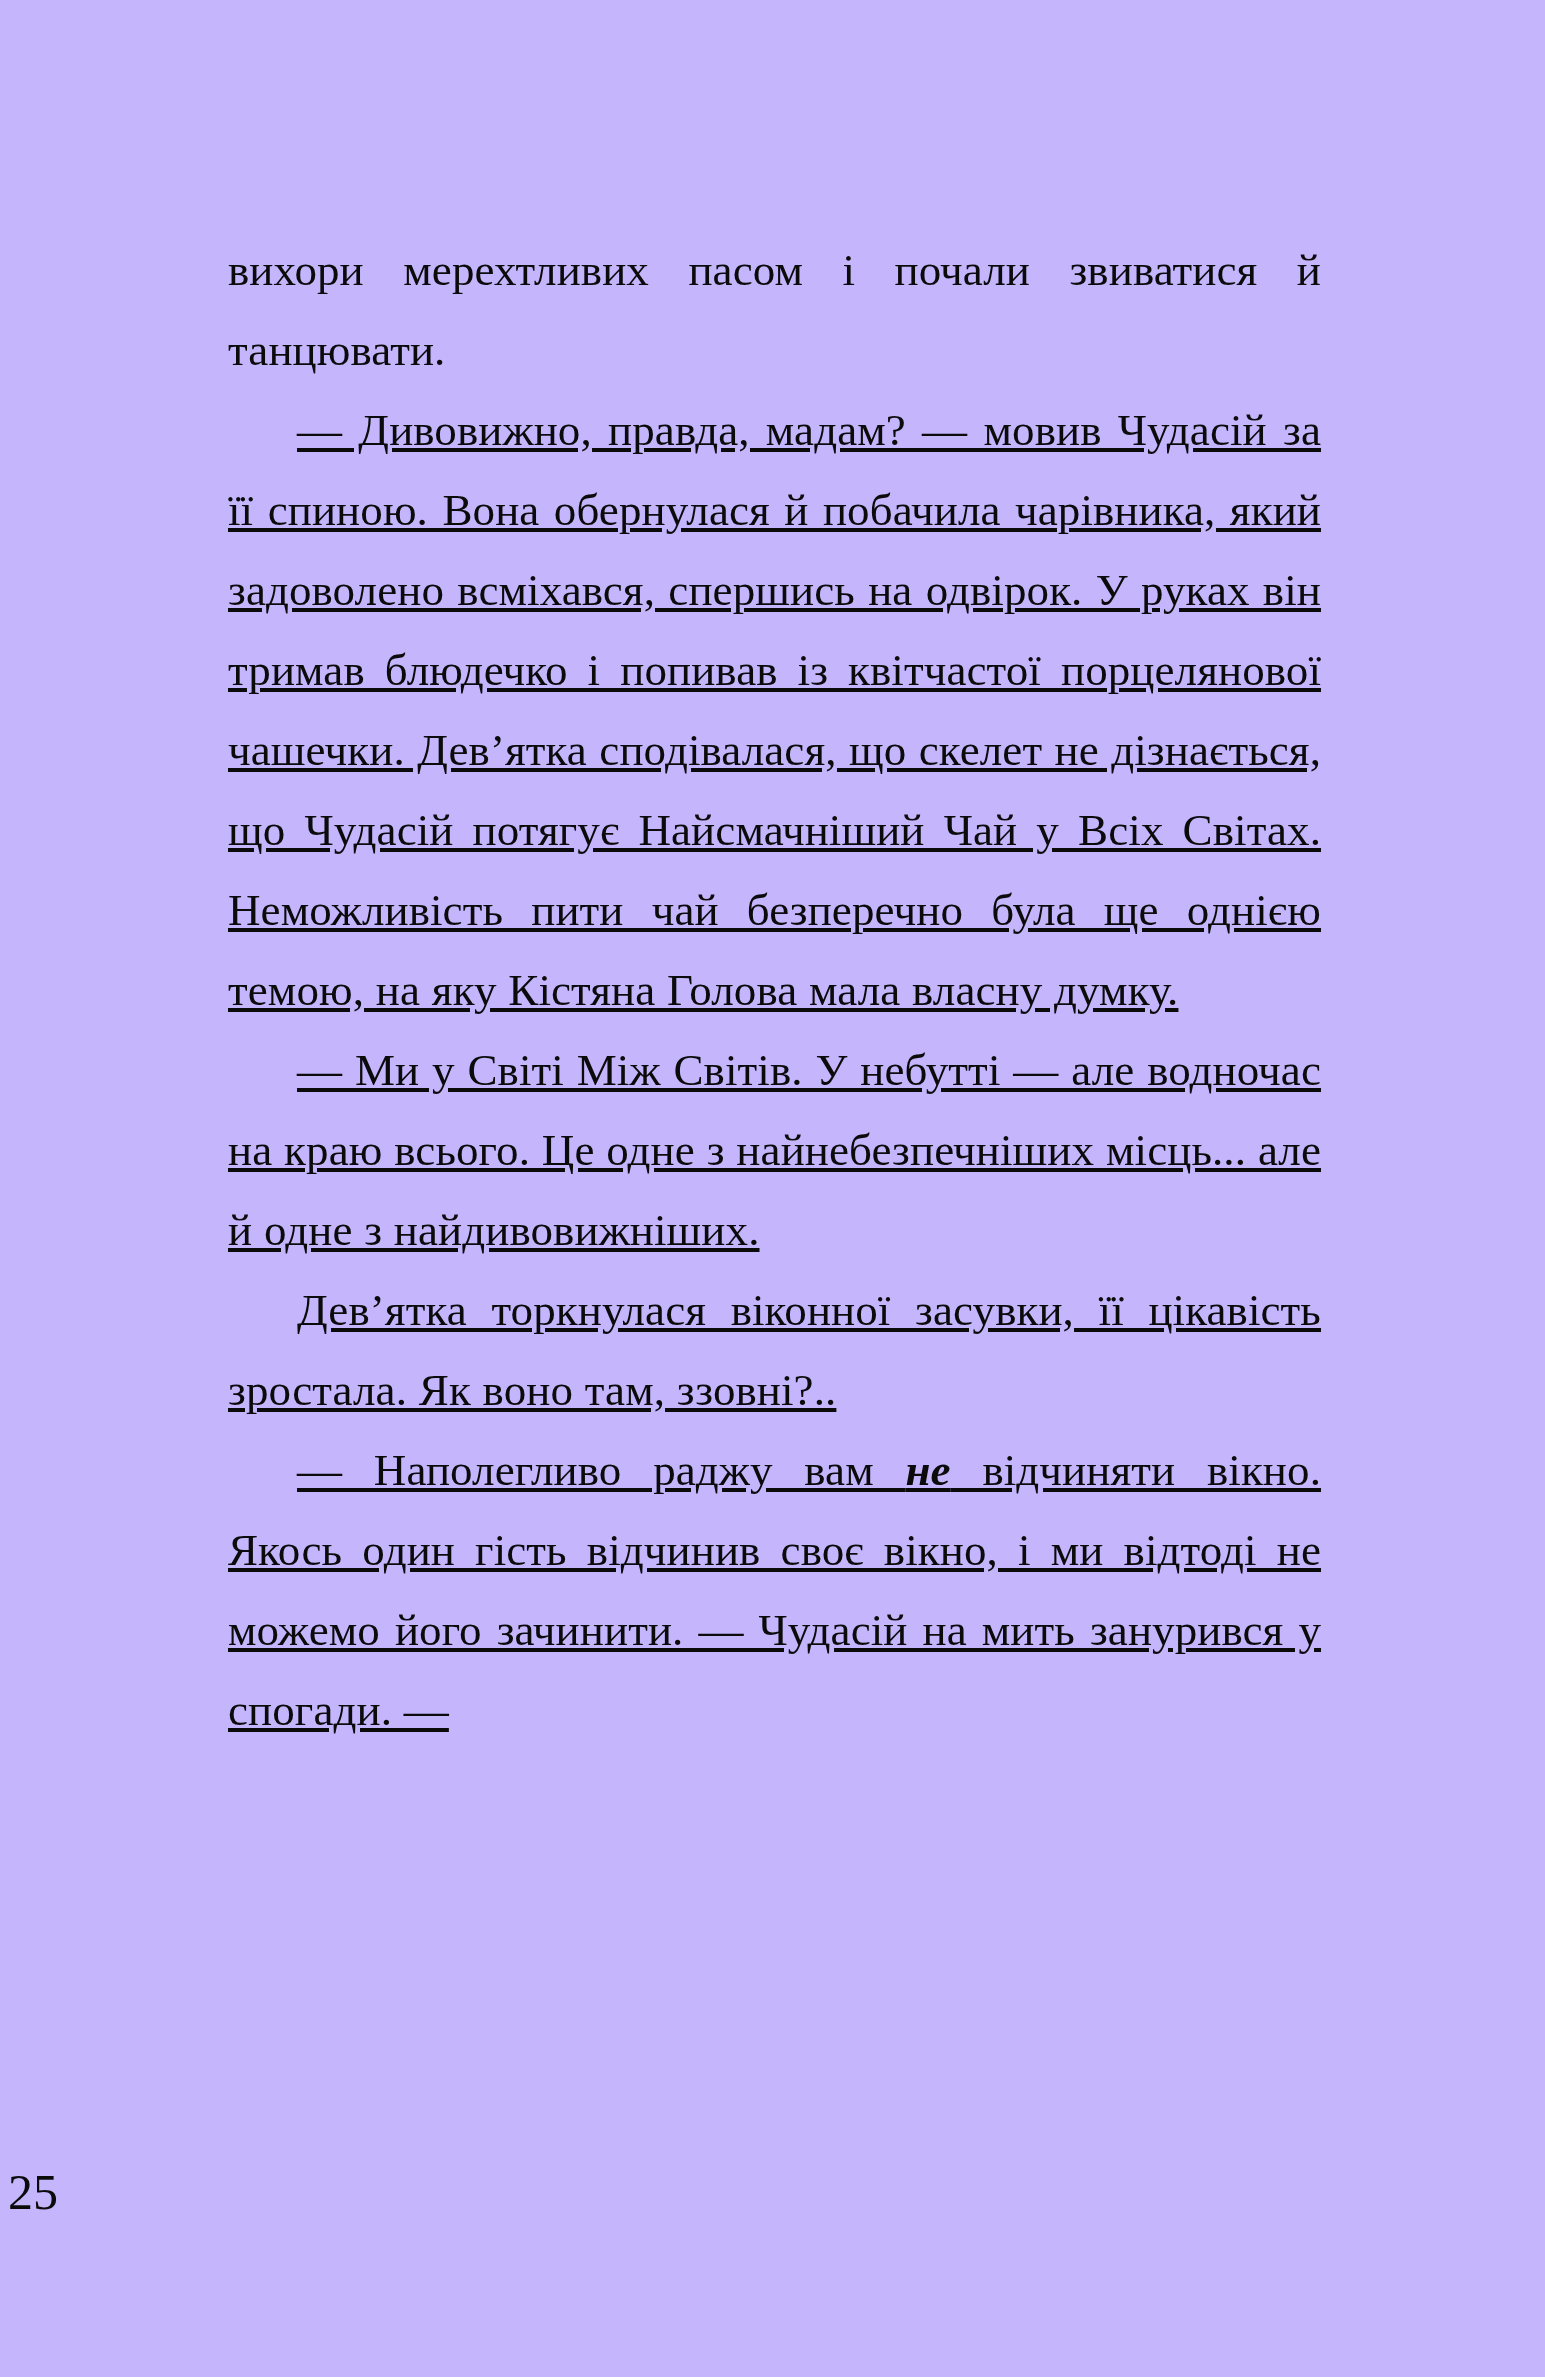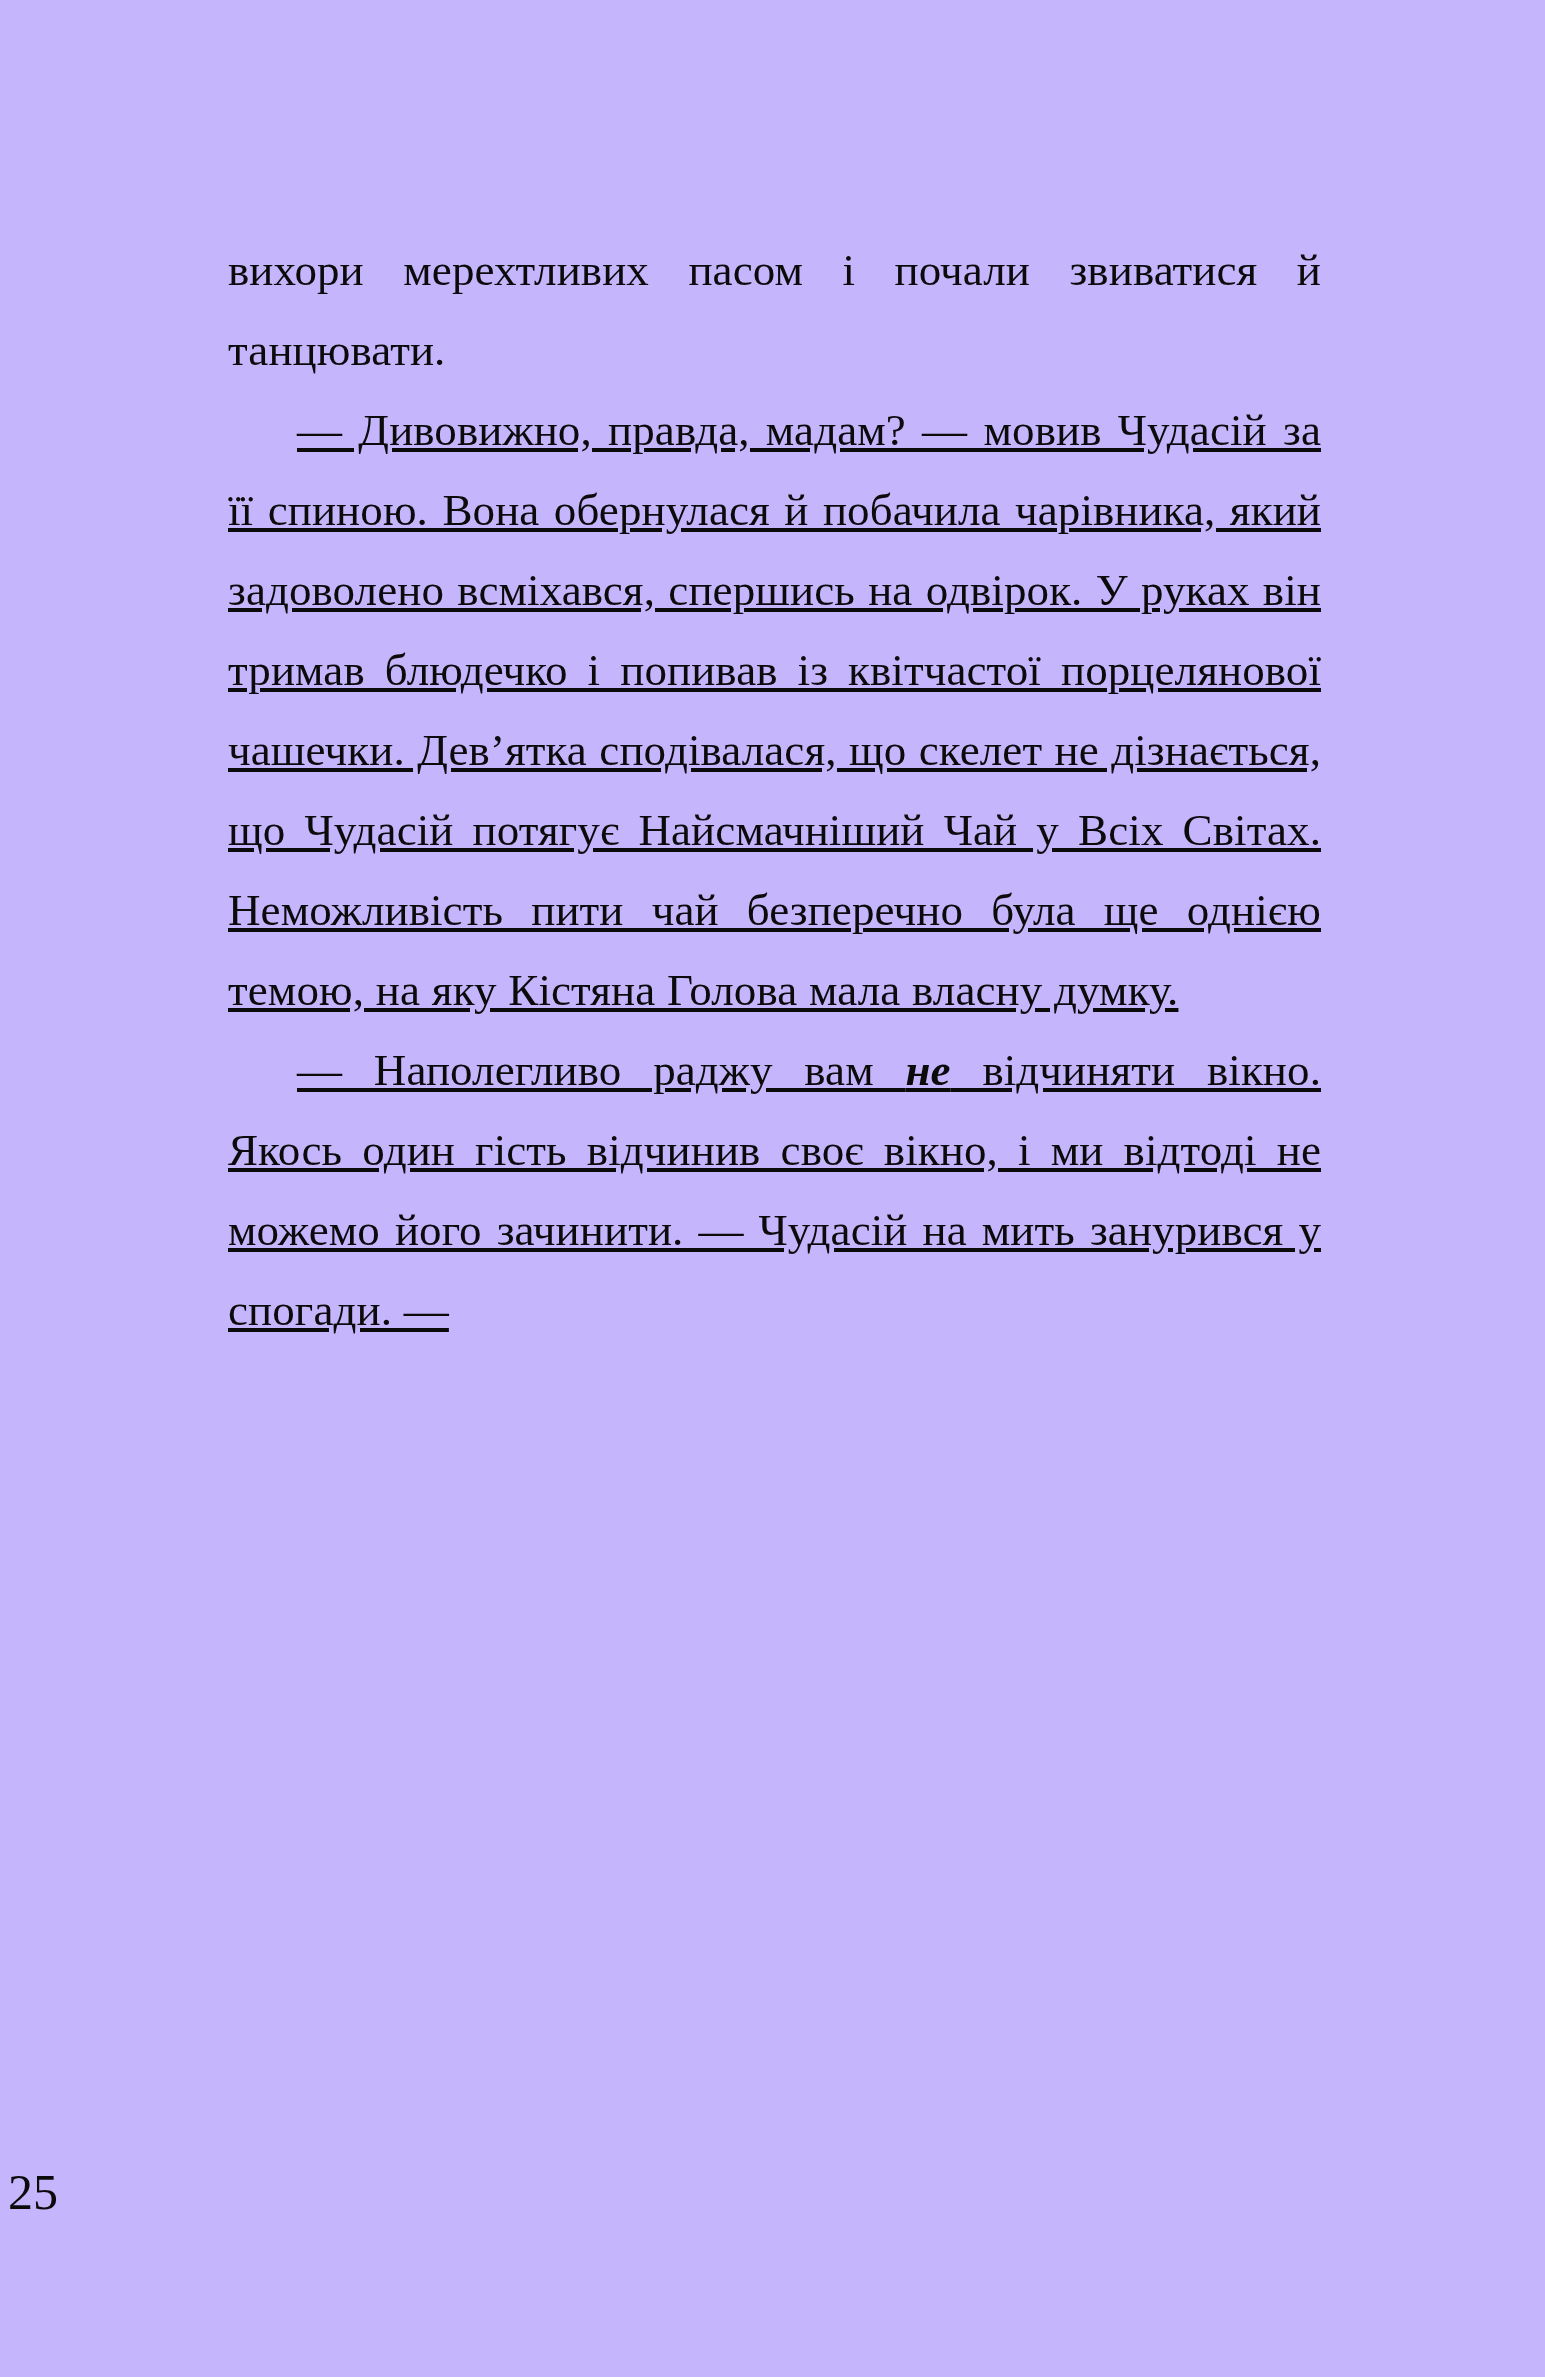--- a/index.html
+++ b/index.html
@@ -69,19 +69,21 @@
   }
 </style>
 </head>
 <body>
 
 <div class="page">
 
   <div class="text-block">
     <p class="para noindent"><span>вихори мерехтливих пасом і почали звиватися й танцювати.</span></p>
     <p class="para indent"><span>— Дивовижно, правда, мадам? — мовив Чудасій за її спиною. Вона обернулася й побачила чарівника, який задоволено всміхався, спершись на одвірок. У руках він тримав блюдечко і попивав із квітчастої порцелянової чашечки. Дев’ятка сподівалася, що скелет не дізнається, що Чудасій потягує Найсмачніший Чай у Всіх Світах. Неможливість пити чай безперечно була ще однією темою, на яку Кістяна Голова мала власну думку.</span></p>
+    <p class="para indent"><span>— Ми у Світі Між Світів. У небутті — але водночас на краю всього. Це одне з найнебезпечніших місць... але й одне з найдивовижніших.</span></p>
+    <p class="para indent"><span>Дев’ятка торкнулася віконної засувки, її цікавість зростала. Як воно там, ззовні?..</span></p>
     <p class="para indent"><span>— Наполегливо раджу вам </span><span class="em-italic">не</span><span> відчиняти вікно. Якось один гість відчинив своє вікно, і ми відтоді не можемо його зачинити. — Чудасій на мить занурився у спогади. —</span></p>
   </div>
 
   <div class="folio">25</div>
 
 </div>
 
 
 </body></html>

